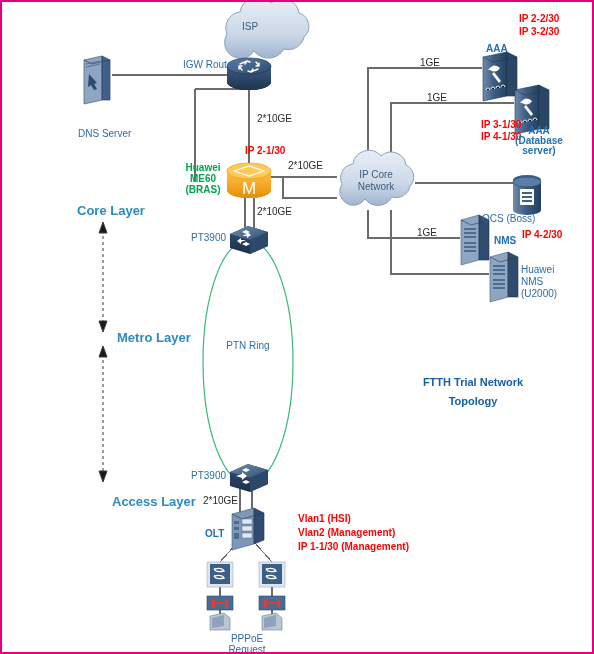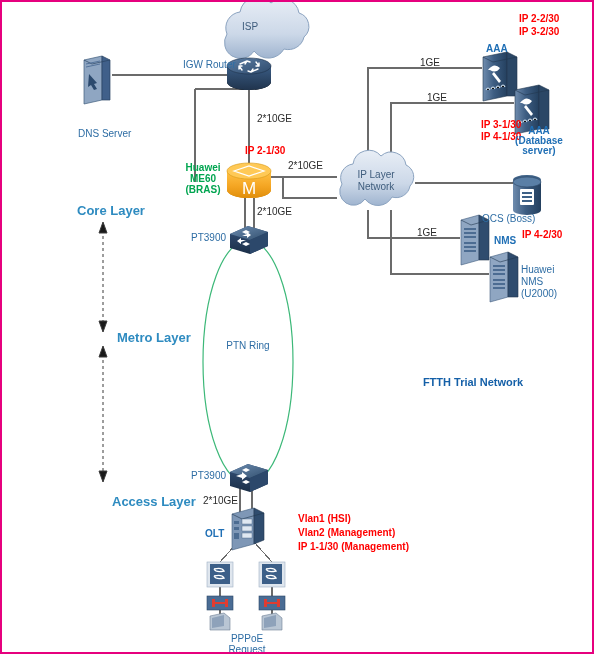--- a/index.html
+++ b/index.html
@@ -348,21 +348,21 @@
   <div class="lbl lbl-green ctr" style="left:178px; top:160px; width:46px; line-height:11px;">Huawei
 ME60
 (BRAS)</div>
 
   <div class="lbl lbl-black" style="left:286px; top:159px;">2*10GE</div>
 
   <div class="lbl lbl-black" style="left:255px; top:205px;">2*10GE</div>
 
   <div class="lbl lbl-blue-plain" style="left:189px; top:231px;">PT3900</div>
 
-  <div class="lbl lbl-cloud ctr" style="left:349px; top:168px; width:50px;">IP Layer</div>
+  <div class="lbl lbl-cloud ctr" style="left:349px; top:168px; width:50px;">IP Core</div>
   <div class="lbl lbl-cloud ctr" style="left:349px; top:180px; width:50px;">Network</div>
 
   <div class="lbl lbl-black" style="left:418px; top:56px;">1GE</div>
   <div class="lbl lbl-black" style="left:425px; top:91px;">1GE</div>
   <div class="lbl lbl-black" style="left:415px; top:226px;">1GE</div>
 
   <div class="lbl lbl-red" style="left:517px; top:10px; line-height:13px;">IP 2-2/30
 IP 3-2/30</div>
 
   <div class="lbl lbl-blue" style="left:484px; top:42px;">AAA</div>
@@ -381,20 +381,21 @@
 
   <div class="lbl lbl-blue" style="left:492px; top:234px;">NMS</div>
 
   <div class="lbl lbl-blue-plain" style="left:519px; top:262px; line-height:12px;">Huawei
 NMS
 (U2000)</div>
 
   <div class="lbl lbl-blue-plain ctr" style="left:221px; top:339px; width:50px;">PTN Ring</div>
 
   <div class="title-lbl" style="left:395px; top:371px; width:152px;">FTTH Trial Network</div>
+  <div class="title-lbl" style="left:395px; top:390px; width:152px;">Topology</div>
 
   <div class="layer-lbl" style="left:75px; top:201px;">Core Layer</div>
   <div class="layer-lbl" style="left:71px; top:328px;padding-left:44px;">Metro Layer</div>
   <div class="layer-lbl" style="left:70px; top:492px;margin-left:40px;">Access Layer</div>
 
   <div class="lbl lbl-blue-plain" style="left:189px; top:469px;">PT3900</div>
 
   <div class="lbl lbl-black" style="left:201px; top:494px;">2*10GE</div>
 
   <div class="lbl lbl-blue" style="left:203px; top:527px;text-align:center;">OLT</div>

